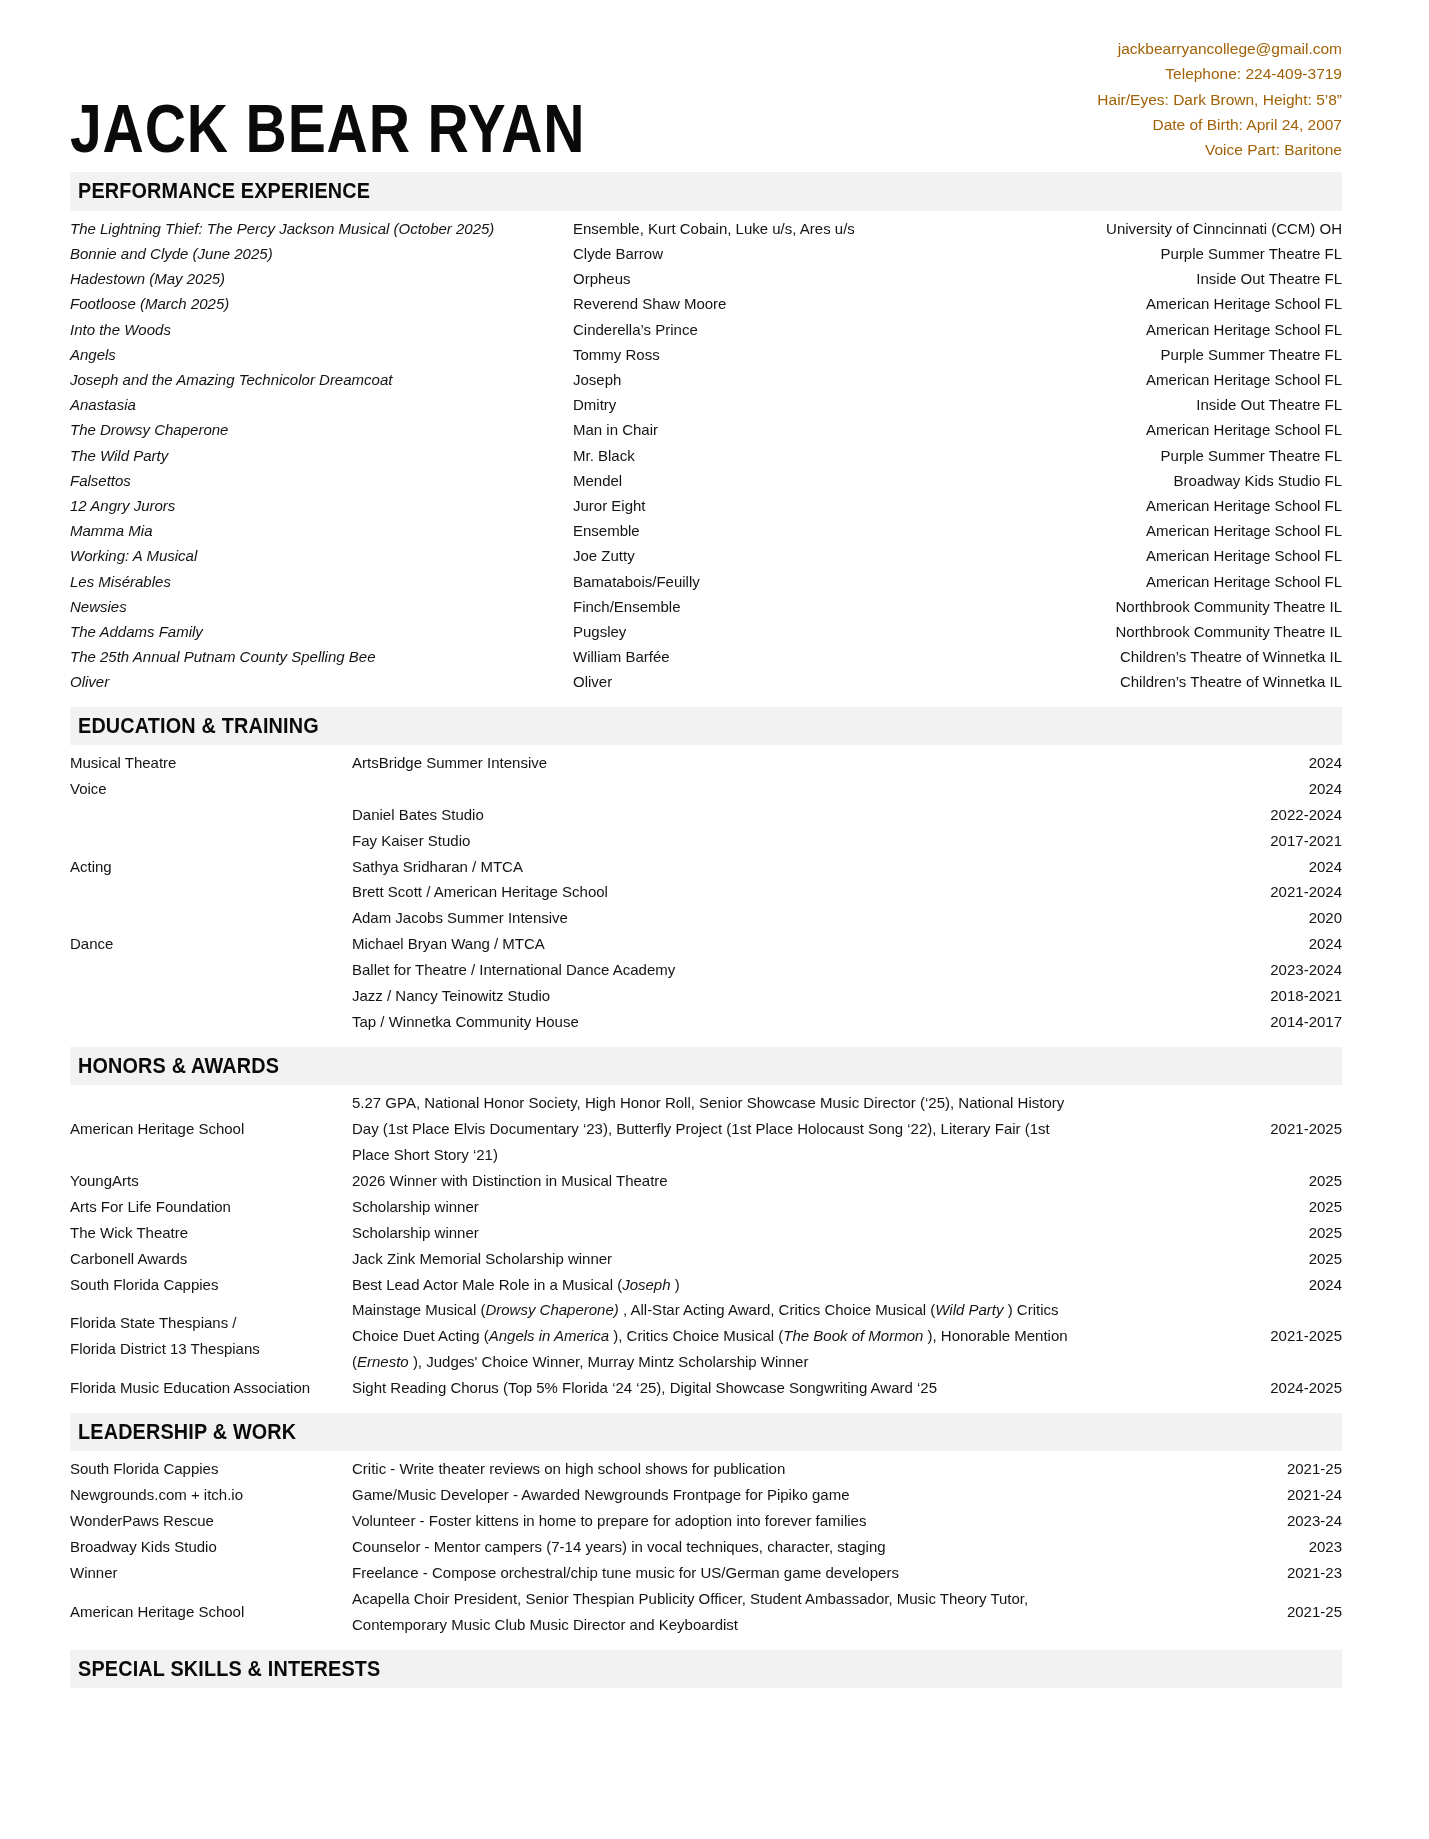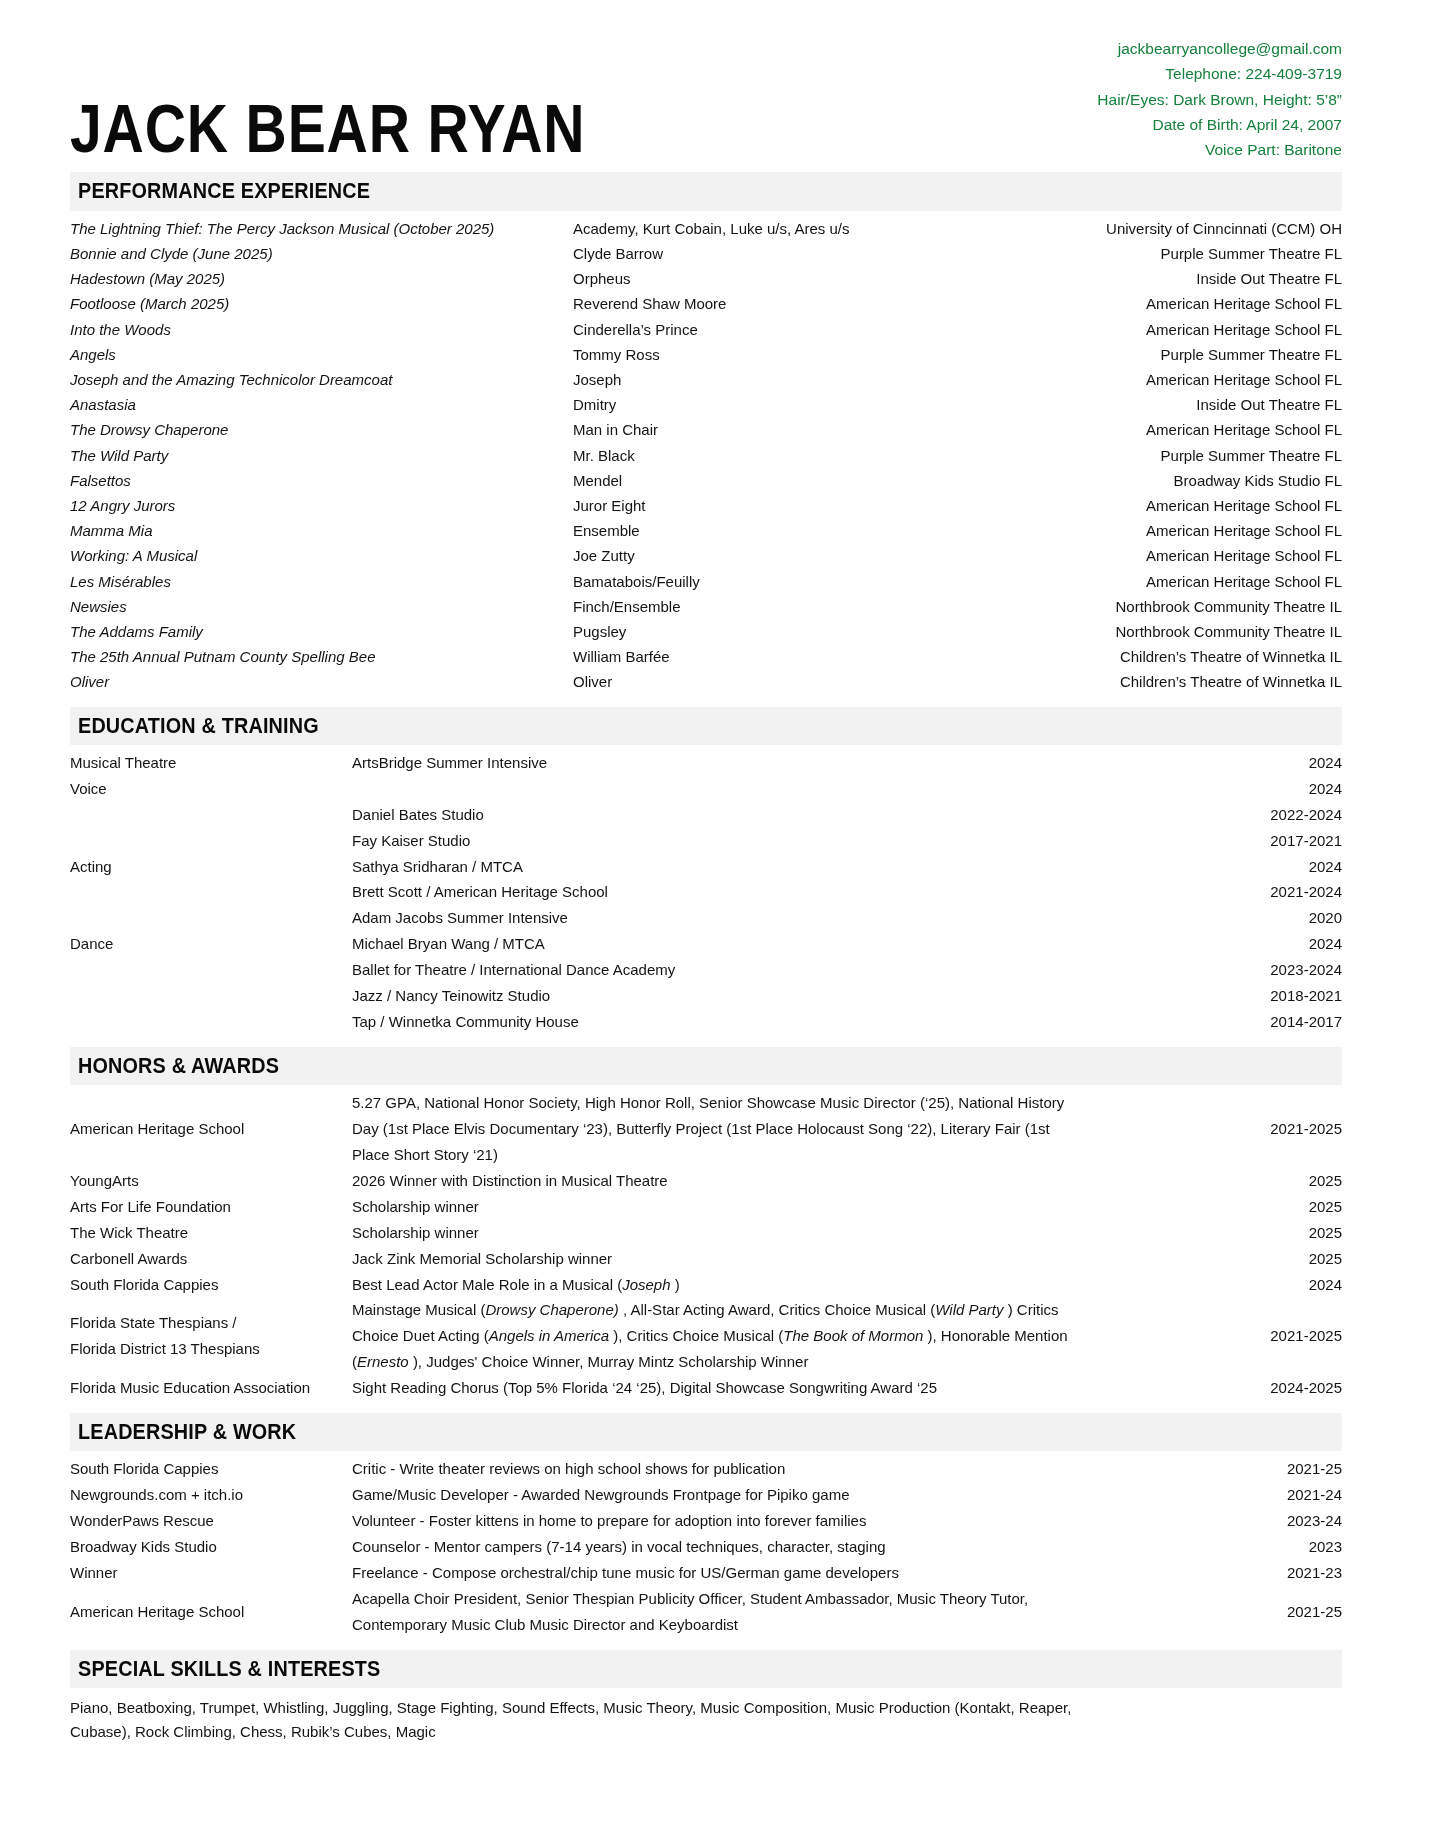--- a/index.html
+++ b/index.html
@@ -13,21 +13,21 @@
     overflow: hidden;
   }
   .header { display: flex; justify-content: space-between; align-items: flex-end; }
   .name {
     margin: 0; padding-top: 8px;
     font-size: 68px; font-weight: bold; line-height: 1;
     letter-spacing: 1px; white-space: nowrap;
     transform: scaleX(0.84); transform-origin: left top;
     color: #0a0a0a;
   }
-  .contact { text-align: right; font-size: 15.5px; line-height: 25.3px; color: #15803d; }
+  .contact { text-align: right; font-size: 15.5px; line-height: 25.3px; color: #a16207; }
 
   .section { margin-top: 12px; }
   .section.first { margin-top: 10px; }
   .section-bar { background: #f2f2f2; padding: 6px 8px 7px 8px; }
   .section-title {
     display: inline-block; font-size: 22px; font-weight: bold;
     white-space: nowrap; letter-spacing: 0.2px; color: #0a0a0a;
     transform: scaleX(0.9); transform-origin: left center;
     line-height: 1.15;
   }
@@ -68,21 +68,21 @@
 </div>
 
 <div class="section first">
   <div class="section-bar">
     <span class="section-title">PERFORMANCE EXPERIENCE</span>
   </div>
   <div class="rows perf">
 
       <div class="row">
         <span class="c1">The Lightning Thief: The Percy Jackson Musical (October 2025)</span>
-        <span class="c2">Academy, Kurt Cobain, Luke u/s, Ares u/s</span>
+        <span class="c2">Ensemble, Kurt Cobain, Luke u/s, Ares u/s</span>
         <span class="c3">University of Cinncinnati (CCM) OH</span>
       </div>
 
       <div class="row">
         <span class="c1">Bonnie and Clyde (June 2025)</span>
         <span class="c2">Clyde Barrow</span>
         <span class="c3">Purple Summer Theatre FL</span>
       </div>
 
       <div class="row">
@@ -364,14 +364,13 @@
         <span class="c3">2021-25</span>
       </div>
 
   </div>
 </div>
 
 <div class="section">
   <div class="section-bar">
     <span class="section-title">SPECIAL SKILLS &amp; INTERESTS</span>
   </div>
-  <div class="skills-text">Piano, Beatboxing, Trumpet, Whistling, Juggling, Stage Fighting, Sound Effects, Music Theory, Music Composition, Music Production (Kontakt, Reaper, Cubase), Rock Climbing, Chess, Rubik’s Cubes, Magic</div>
 </div>
 
 </body></html>

